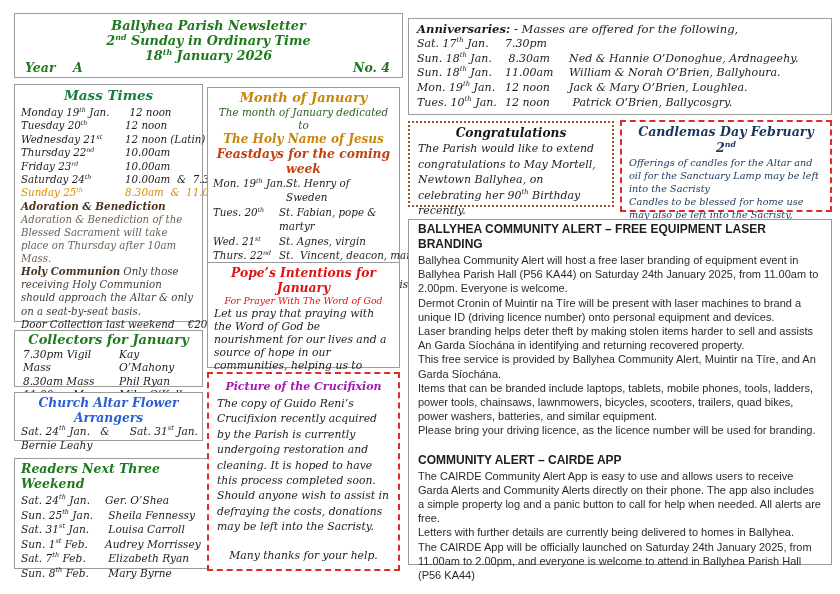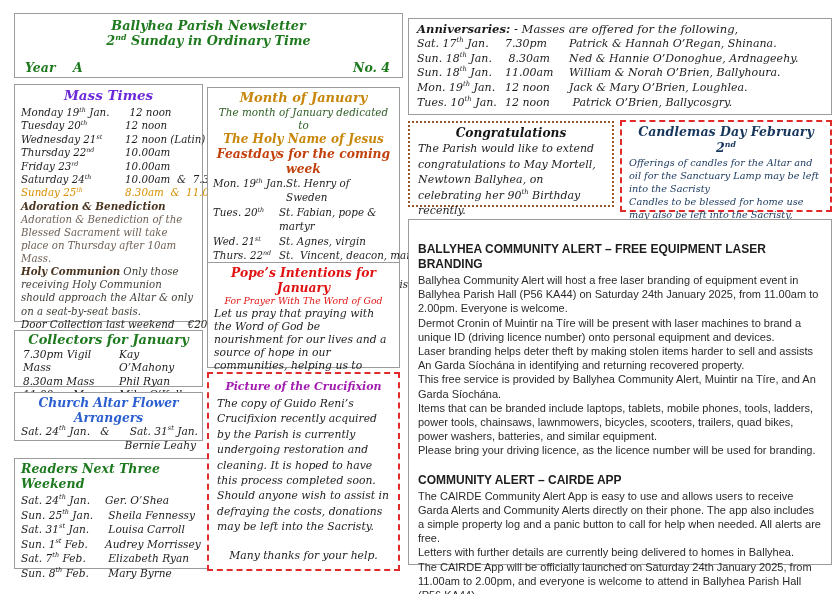--- a/index.html
+++ b/index.html
@@ -16,41 +16,41 @@
   
   .header-box { left: 14px; top: 13px; width: 389px; height: 65px; padding-top: 4px; }
   .title-line { text-align: center; font-weight: bold; font-style: italic; color: #1f7a1f; font-size: 12.8px; line-height: 15px; }
   .header-meta { position: absolute; left: 10px; right: 12px; bottom: 2px; display: flex; justify-content: space-between; font-weight: bold; font-style: italic; color: #1f7a1f; font-size: 12.5px; }
 
   
   .box-title { text-align: center; font-weight: bold; font-style: italic; }
 
   
   .mass-box { left: 14px; top: 84px; width: 189px; height: 238px; padding: 2px 6px 0; }
-  .mass-box .box-title { color: #6d28d9; font-size: 13.5px; line-height: 17px; margin-bottom: 2px; }
+  .mass-box .box-title { color: #15803d; font-size: 13.5px; line-height: 17px; margin-bottom: 2px; }
   .mrow { display: flex; font-style: italic; font-size: 10.3px; line-height: 13.4px; gap: 20px; }
   .mday { min-width: 84px; white-space: pre; }
   .sunday { color: #d98f00; }
   .ador-title { font-weight: bold; font-style: italic; color: #4a3420; font-size: 10.4px; line-height: 13px; }
   .ador-text { font-style: italic; color: #6e6257; font-size: 10.2px; line-height: 13.1px; }
   .comm { font-style: italic; color: #44403a; font-size: 10.2px; line-height: 13.1px; }
   .lead-bold { font-weight: bold; color: #4a3420; }
   .money { font-style: italic; font-size: 10.3px; line-height: 13.6px; white-space: pre; color: #22201d; }
 
   
   .collectors-box { left: 14px; top: 330px; width: 189px; height: 57px; padding: 1px 8px; }
   .collectors-box .box-title { color: #1f7a1f; font-size: 13px; line-height: 16px; }
   .crow { display: flex; font-style: italic; font-size: 10.6px; line-height: 13.4px; }
   .cmass { min-width: 96px; }
 
   
   .flowers-box { left: 14px; top: 392px; width: 189px; height: 49px; padding: 2px 6px; }
   .flowers-box .box-title { color: #2b5fd0; font-size: 12.3px; line-height: 15px; }
   .fdates { font-style: italic; font-size: 10.6px; line-height: 13.5px; white-space: pre; }
-  .fname { font-style: italic; font-size: 10.6px; line-height: 13.5px; text-align: right; }
+  .fname { font-style: italic; font-size: 10.6px; line-height: 13.5px; text-align: left; }
 
   
   .readers-box { left: 14px; top: 458px; width: 210px; height: 111px; padding: 2px 6px; }
   .readers-box .box-title { color: #1f7a1f; font-size: 12.5px; line-height: 15px; text-align: left; margin-bottom: 2px; }
   .rrow { display: flex; font-style: italic; font-size: 10.6px; line-height: 14.6px; }
   .rdate { min-width: 84px; white-space: pre; }
 
   
   .month-box { left: 207px; top: 87px; width: 193px; height: 205px; padding: 2px 5px; }
   .month-box .box-title { color: #c8860a; font-size: 13px; line-height: 16px; }
@@ -85,33 +85,34 @@
   .congrats-box { left: 408px; top: 121px; width: 206px; height: 86px; border: 2px dotted #9a5526; padding: 2px 8px; }
   .congrats-box .box-title { color: #141414; font-size: 12.2px; line-height: 16px; }
   .congrats-body { font-style: italic; font-size: 11px; line-height: 15.5px; }
 
   
   .candlemas-box { left: 620px; top: 120px; width: 212px; height: 92px; border: 2px dashed #e12b2b; padding: 2px 7px; }
   .candlemas-box .box-title { color: #17365d; font-size: 12.6px; line-height: 16px; }
   .candlemas-body { font-style: italic; color: #17365d; font-size: 9.7px; line-height: 13px; }
 
   
-  .community-box { left: 408px; top: 219px; width: 424px; height: 346px; padding: 20px 9px; font-family: "Liberation Sans", "DejaVu Sans", sans-serif; }
+  .community-box { left: 408px; top: 219px; width: 424px; height: 346px; padding: 0 9px; font-family: "Liberation Sans", "DejaVu Sans", sans-serif; }
   .alert-title { font-size: 12px; font-weight: bold; color: #1d1d1d; line-height: 15px; margin: 2px 0 1px; }
   .alert-p { font-size: 11px; line-height: 14.2px; color: #2b2b2b; }
   .cairde-title { margin-top: 15px; }
 </style>
 </head>
 <body>
 
 <div class="page">
 
   <div class="box header-box">
     <div class="title-line">Ballyhea Parish Newsletter</div>
     <div class="title-line">2<sup>nd</sup> Sunday in Ordinary Time</div>
+    <div class="title-line">18<sup>th</sup> January 2026</div>
     <div class="header-meta">
       <span class="pre">Year    A</span>
       <span>No. 4</span>
     </div>
   </div>
 
   <div class="box mass-box">
     <div class="box-title">Mass Times</div>
     <div class="mrow">
       <span class="mday">Monday 19<sup>th</sup> Jan.</span>
@@ -248,21 +249,20 @@
     <div class="cruc-thanks">Many thanks for your help.</div>
   </div>
 
   <div class="box anniv-box">
     <div class="anniv-head">
       <span class="lead">Anniversaries:</span><span> - Masses are offered for the following,</span>
     </div>
     <div class="arow">
       <span class="adate">Sat. 17<sup>th</sup> Jan.</span>
       <span class="atime">7.30pm</span>
-      <span>Patrick &amp; Hannah O’Regan, Shinana.</span>
     </div>
     <div class="arow">
       <span class="adate">Sun. 18<sup>th</sup> Jan.</span>
       <span class="atime"> 8.30am</span>
       <span>Ned &amp; Hannie O’Donoghue, Ardnageehy.</span>
     </div>
     <div class="arow">
       <span class="adate">Sun. 18<sup>th</sup> Jan.</span>
       <span class="atime">11.00am</span>
       <span>William &amp; Norah O’Brien, Ballyhoura.</span>

